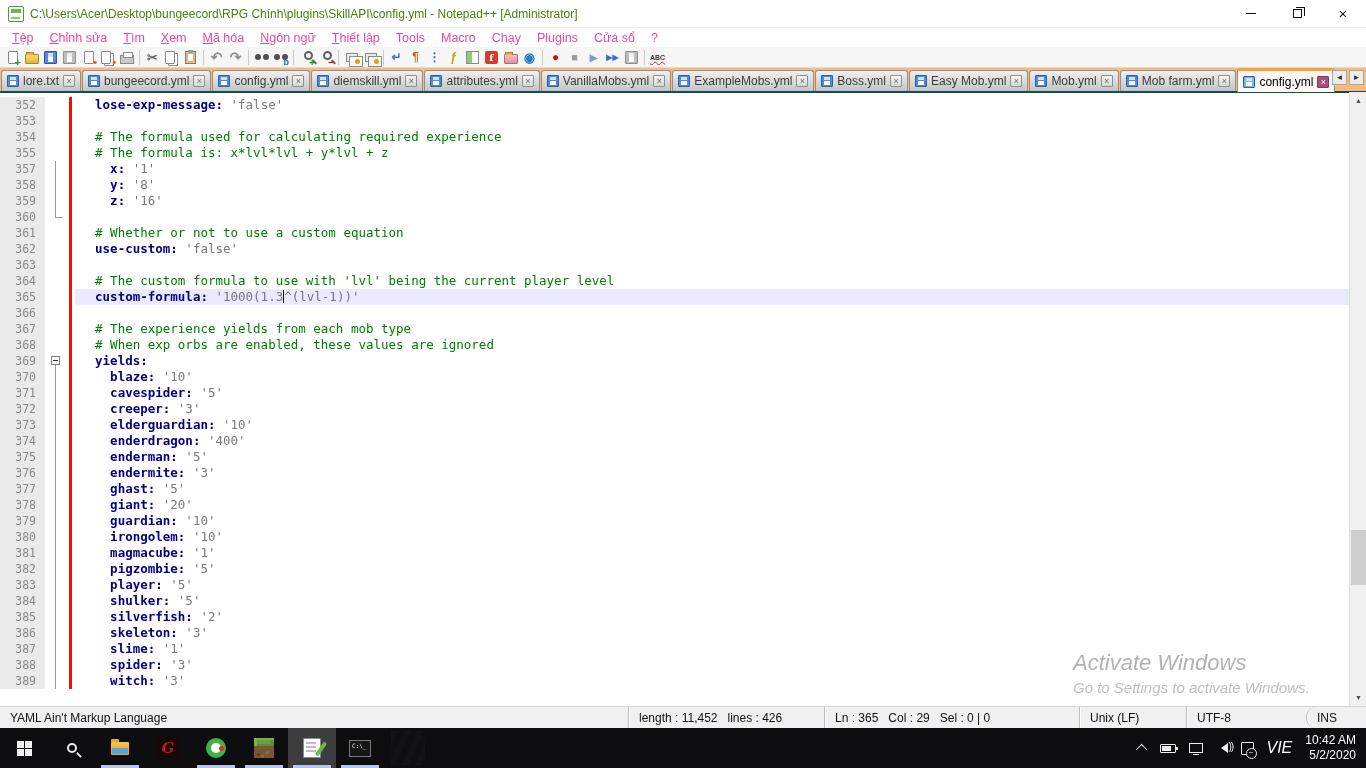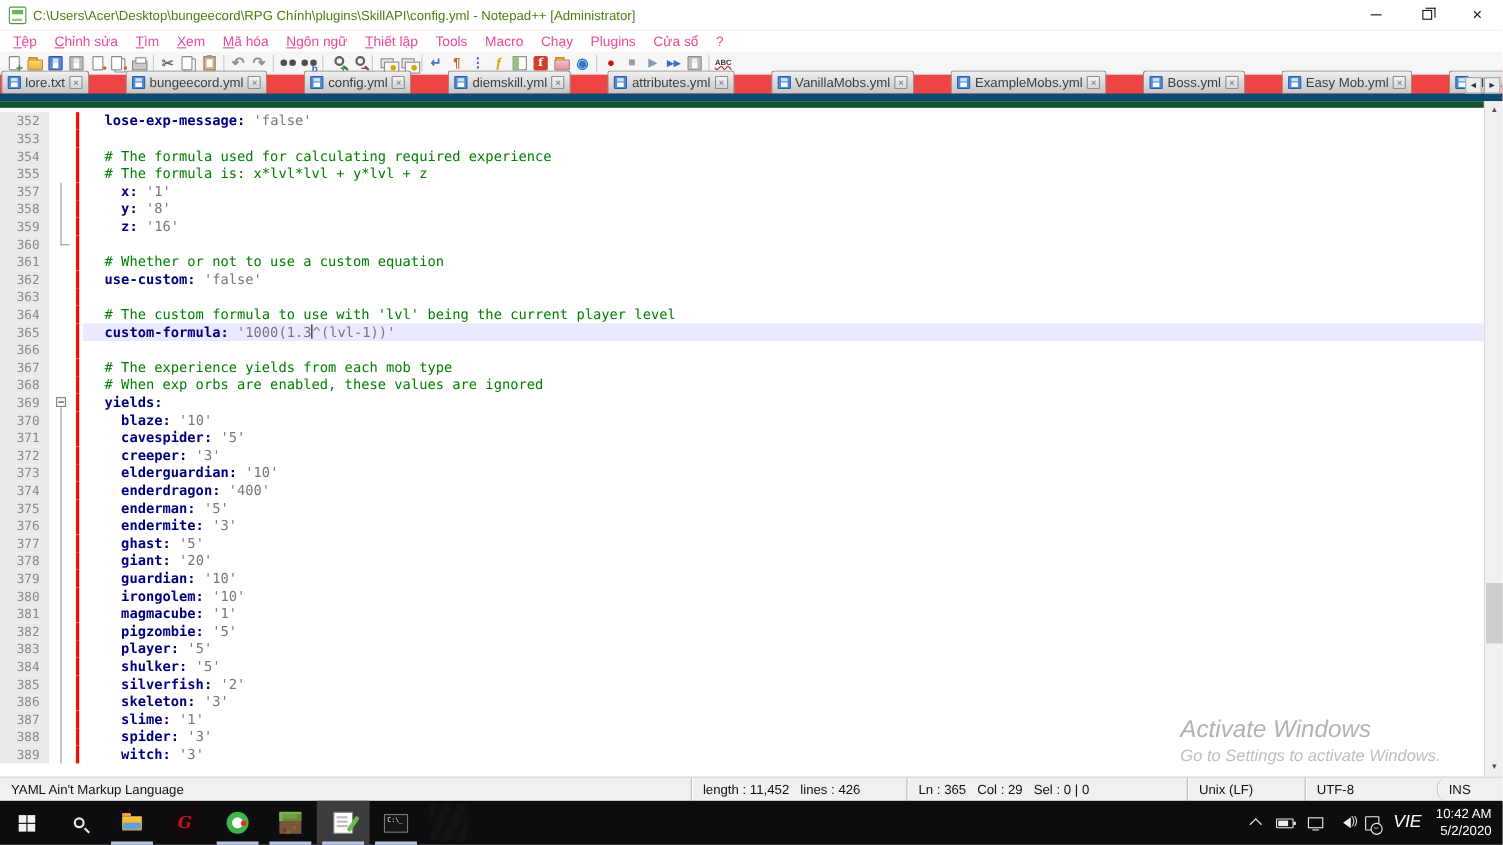--- a/index.html
+++ b/index.html
@@ -49,34 +49,34 @@
   .mag::after { content:""; position:absolute; width:5px; height:2px; background:#5f5f5f; transform:rotate(45deg); left:6px; top:8px; }
   .winlock { width:12px; height:9px; border:1px solid #8a8a8a; background:#e9e9e9; position:relative; }
   .winlock::before { content:""; position:absolute; left:2px; top:2px; width:12px; height:9px; border:1px solid #8a8a8a; background:#f7f7f7; }
   .winlock::after { content:""; position:absolute; right:-3px; bottom:-3px; width:5px; height:5px; border-radius:50%; background:#d8a400; }
   .docmap { width:13px; height:13px; border:1px solid #8a8a8a; background:linear-gradient(90deg,#8fc878 0 5px,#fff 5px); }
   .funclist { width:13px; height:13px; background:#d43c30; border-radius:2px; color:#fff; font-size:10px; font-weight:bold; text-align:center; line-height:13px; font-family:"DejaVu Serif",serif; }
   .gl { font-weight:bold; }
   .abc { font-size:7px; font-weight:bold; color:#3a3a3a; text-decoration:underline wavy #d02020 1px; letter-spacing:0; }
 
   
-  #tabbar { height:24px; background:#ef4444; display:flex; align-items:flex-end; position:relative; border-bottom:7px solid #0c4a6e;gap:32px; }
+  #tabbar { height:24px; background:#fdba74; display:flex; align-items:flex-end; position:relative; border-bottom:1px solid #0c4a6e; }
   .tab { height:21px; display:flex; align-items:center; gap:4px; padding:0 5px; background:linear-gradient(#f0f0f0,#c4c4c4); border:1px solid #8f8f8f; border-bottom:none; border-radius:3px 3px 0 0; margin-left:1px; font-size:12px; color:#3c3c3c; white-space:nowrap; }
   .tab.active { height:24px; background:#f8f8f8; color:#000; position:relative; z-index:2; border-top:3px solid #ffa12e; margin-bottom:-1px; }
   .flop-tab { width:12px; height:12px; background:#4f8bd6; border:1px solid #2d5fa8; border-radius:1px; position:relative; flex:0 0 auto; }
   .flop-tab::before { content:""; position:absolute; top:1px; left:2px; right:2px; height:3px; background:#cfe2f8; }
   .flop-tab::after { content:""; position:absolute; bottom:1px; left:2px; right:2px; height:4px; background:#fff; }
   .tab.active .flop-tab { background:#7db8d8; }
   .tclose { width:12px; height:12px; border:1px solid #8f8f8f; background:linear-gradient(#f4f4f4,#d6d6d6); color:#6a6a6a; font-size:9px; line-height:10px; text-align:center; border-radius:1px; flex:0 0 auto; }
   .tab.active .tclose { background:#a2527c; border-color:#7c3a5c; color:#fff; }
   #tab-scroll { position:absolute; right:2px; top:2px; display:flex; gap:2px; z-index:3; }
   .tsbtn { width:15px; height:15px; background:#ececec; border:1px solid #a8a8a8; font-size:8px; color:#333; display:flex; align-items:center; justify-content:center; }
 
   
-  #editor { position:absolute; top:92px; left:0; right:17px; bottom:62px; background:#fff; overflow:hidden; border-top:6px solid #14532d; }
+  #editor { position:absolute; top:92px; left:0; right:17px; bottom:62px; background:#fff; overflow:hidden; border-top:1px solid #14532d; }
   .row { display:flex; height:16px; font-family:"DejaVu Sans Mono",monospace; font-size:12.5px; line-height:16px; }
   .row:first-child { margin-top:4px; }
   .ln { width:45px; flex:0 0 auto; background:#eaeaea; color:#888; text-align:right; padding-right:9px; font-size:11.5px; }
   .fold { width:22px; flex:0 0 auto; position:relative; background:#fff; }
   .fold .box { position:absolute; left:6px; top:3px; width:9px; height:9px; border:1px solid #7f7f7f; background:#fcfcfc; }
   .fold .box::before { content:""; position:absolute; left:1px; right:1px; top:3px; height:1px; background:#333; }
   .fold.open::after { content:""; position:absolute; left:10px; top:12px; bottom:0; width:1px; background:#9a9a9a; }
   .fold.in::before { content:""; position:absolute; left:10px; top:0; bottom:0; width:1px; background:#9a9a9a; }
   .fold.end::before { content:""; position:absolute; left:10px; top:0; height:9px; width:1px; background:#9a9a9a; }
   .fold.end::after { content:""; position:absolute; left:10px; top:8px; width:8px; height:1px; background:#9a9a9a; }

